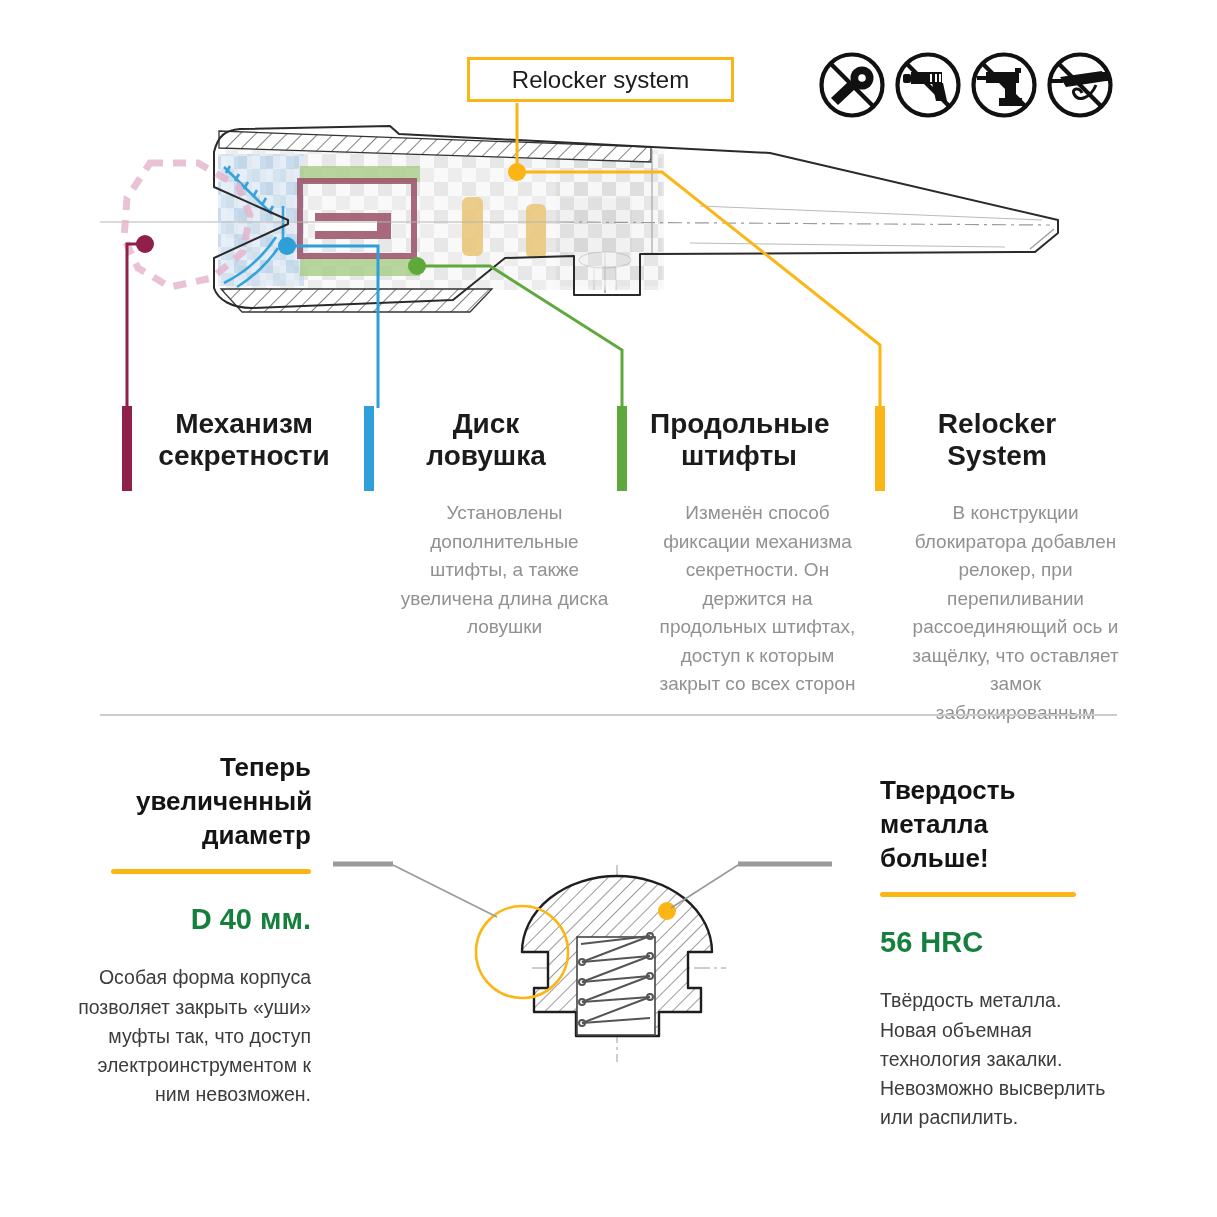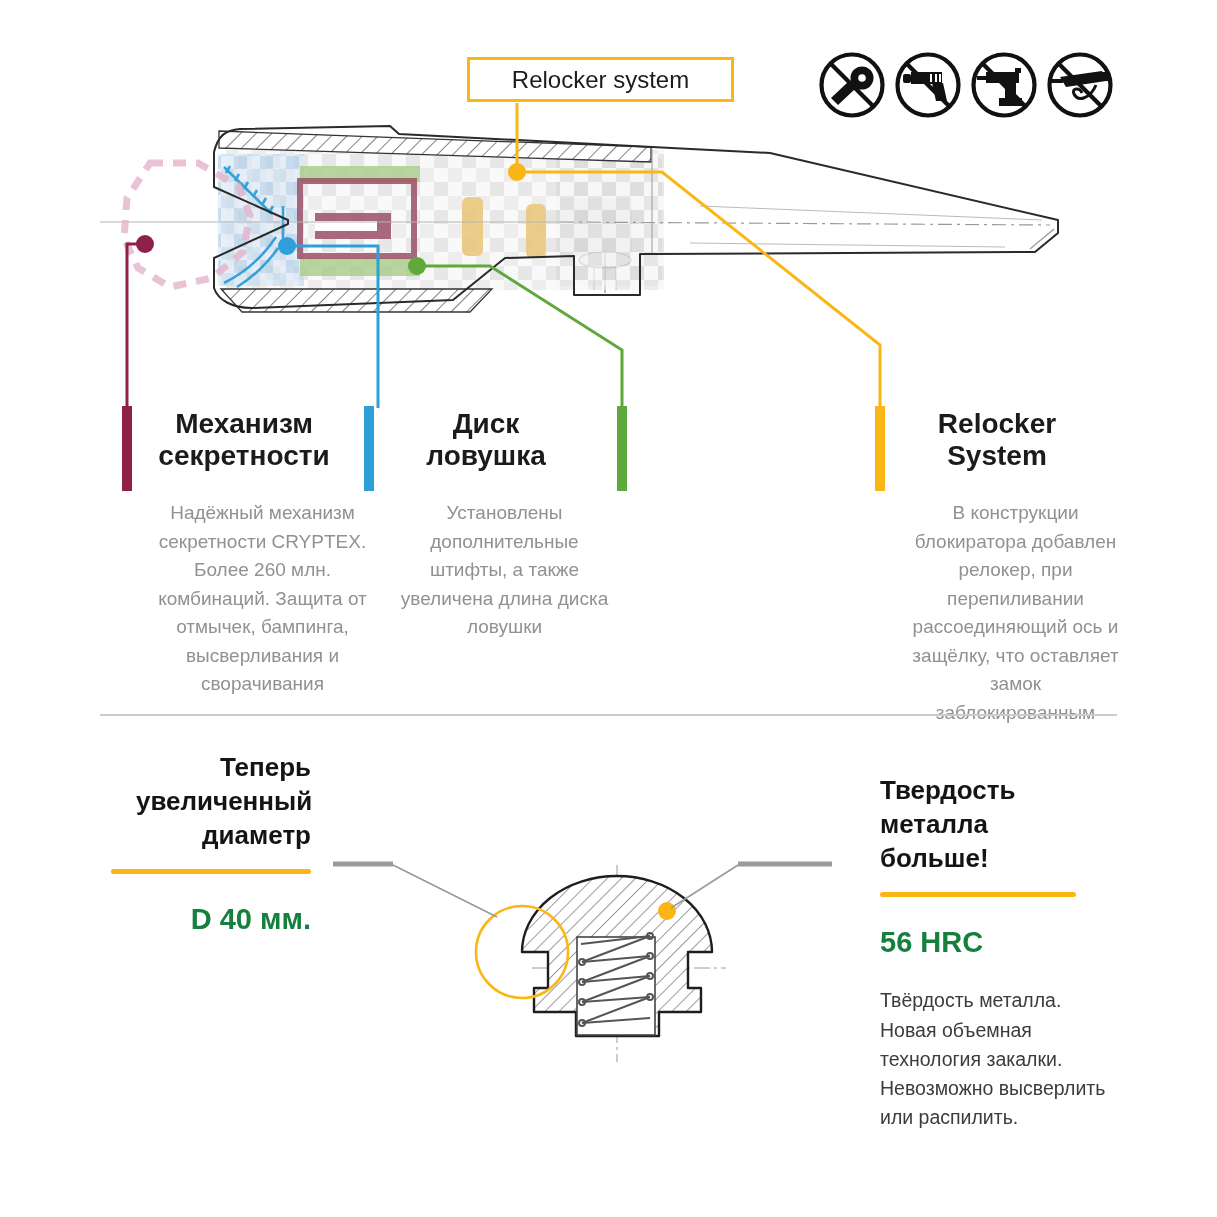--- a/index.html
+++ b/index.html
@@ -172,47 +172,51 @@
   </svg>
 
   <div class="relocker-box">
     <span>Relocker system</span>
   </div>
 
   <div class="feature" id="feature-1">
     <div class="bar bar-maroon"></div>
     <div class="ftext">
       <h3>Механизм секретности</h3>
-      <p>Надёжный механизм секретности CRYPTEX. Более 260 млн. комбинаций. Защита от отмычек, бампинга, высверливания и сворачивания</p>
     </div>
   </div>
   <div class="feature" id="feature-2">
     <div class="bar bar-blue"></div>
     <div class="ftext">
       <h3>Диск ловушка</h3>
       <p>Установлены дополнительные штифты, а также увеличена длина диска ловушки</p>
     </div>
   </div>
   <div class="feature" id="feature-3">
     <div class="bar bar-green"></div>
+    <div class="ftext">
+      <h3>Продольные штифты</h3>
+      <p>Изменён способ фиксации механизма секретности. Он держится на продольных штифтах, доступ к которым закрыт со всех сторон</p>
+    </div>
   </div>
   <div class="feature" id="feature-4">
     <div class="bar bar-yellow"></div>
     <div class="ftext">
       <h3>Relocker System</h3>
       <p>В конструкции блокиратора добавлен релокер, при перепиливании рассоединяющий ось и защёлку, что оставляет замок заблокированным</p>
     </div>
   </div>
 
   <div class="divider"></div>
 
   <div class="bl-block">
     <div class="b-title">Теперь увеличенный диаметр</div>
     <div class="b-line"></div>
     <div class="b-value">D 40 мм.</div>
+    <div class="b-body">Особая форма корпуса позволяет закрыть «уши» муфты так, что доступ электроинструментом к ним невозможен.</div>
   </div>
 
   <div class="br-block">
     <div class="b-title">Твердость металла больше!</div>
     <div class="b-line"></div>
     <div class="b-value">56 HRC</div>
     <div class="b-body">Твёрдость металла. Новая объемная технология закалки. Невозможно высверлить или распилить.</div>
   </div>
 
   <svg id="pin-svg" width="520" height="230" viewBox="330 845 520 230">

